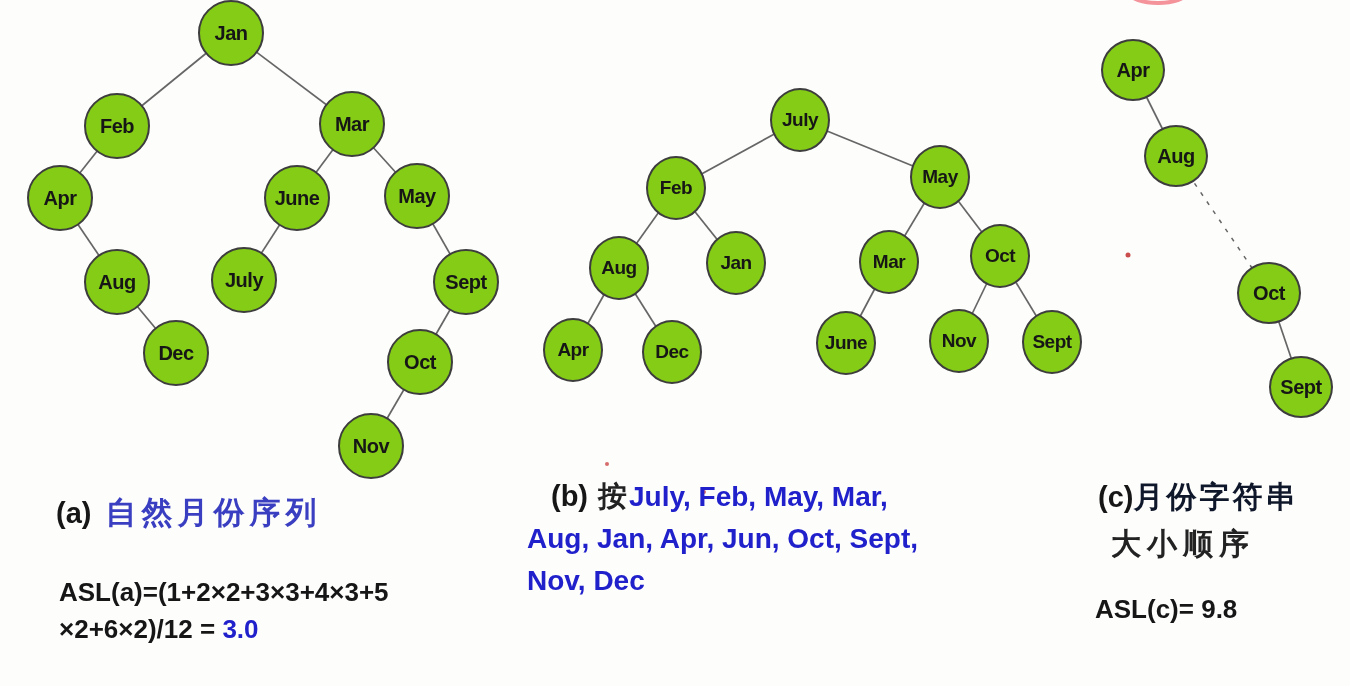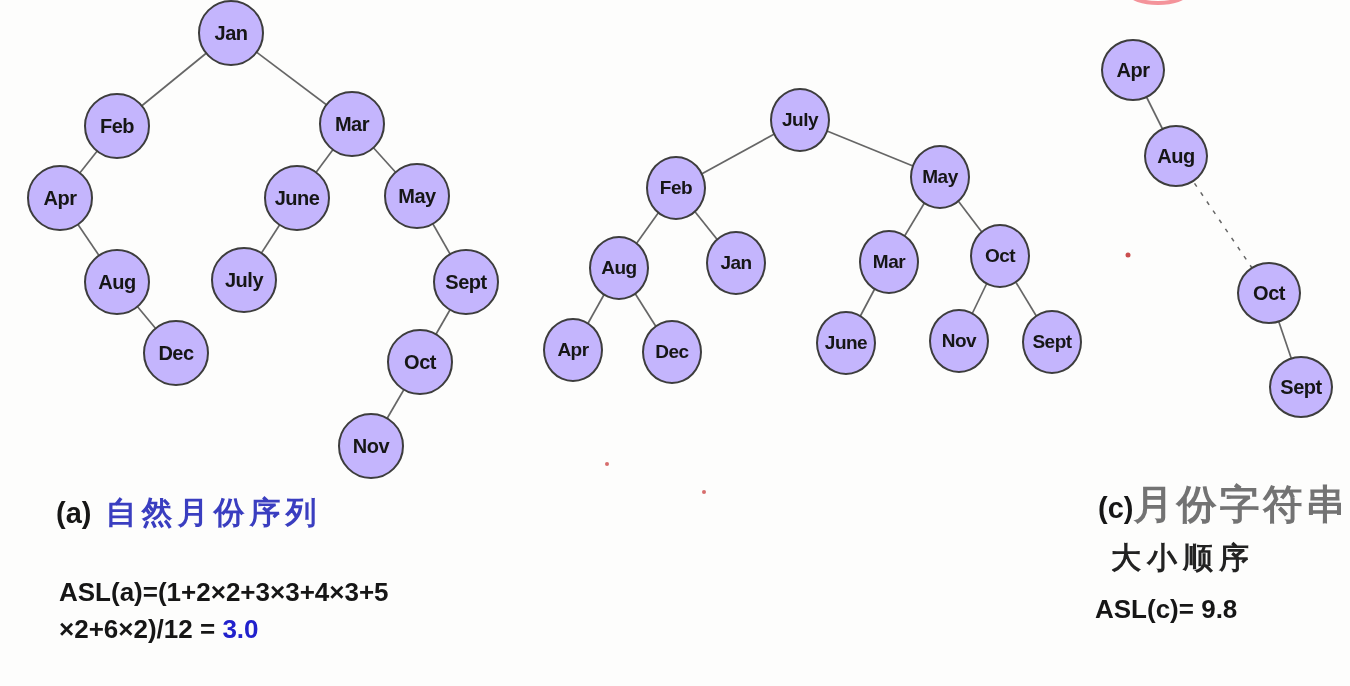--- a/index.html
+++ b/index.html
@@ -4,40 +4,40 @@
 <style>
   html,body{margin:0;padding:0;}
   .canvas{
     position:relative; width:1350px; height:686px;
     background:#fdfdfc; overflow:hidden;
     font-family:"Liberation Sans", sans-serif;
   }
   #edge-layer{position:absolute;left:0;top:0;width:1350px;height:686px;}
   .node{
     position:absolute; transform:translate(-50%,-50%);
-    background:#c4b5fd; border:2px solid #3d3d3d; border-radius:50%;
+    background:#84cc16; border:2px solid #3d3d3d; border-radius:50%;
     display:flex; align-items:center; justify-content:center;
     font-weight:bold; color:#161616; letter-spacing:-0.5px;
     box-sizing:border-box; z-index:2;
   }
   .na{width:66px;height:66px;font-size:20px;}
   .nb{width:60px;height:64px;font-size:19px;}
   .nc{width:64px;height:62px;font-size:20px;}
   .txt{position:absolute; z-index:3; white-space:nowrap;}
   .blk{color:#161616;}
   .blue{color:#2121cc;}
   .cap-label{font-size:29px;font-weight:bold;color:#161616;}
   .zh{font-family:Liberation Mono, monospace;}
   .cap-a-zh{font-size:31px;font-weight:bold;letter-spacing:5px;color:#3a3ec0;margin-left:14px;}
   .formula{font-size:26px;font-weight:bold;line-height:37px;color:#161616;margin-left:37px;}
   .capb{font-size:28px;font-weight:bold;line-height:42px;}
   .capb .indent{padding-left:24px;}
   .capb .zh-inline{font-family:"DejaVu Serif", serif;font-weight:bold;color:#222;margin:0 2px 0 10px;font-size:29px;}
   .asl{font-size:26px;font-weight:bold;color:#161616;}
-  .capc-line1 .zh{font-size:40px;font-weight:bold;letter-spacing:3px;color:#737373;}
+  .capc-line1 .zh{font-size:30px;font-weight:bold;letter-spacing:3px;color:#0f172a;}
   .capc-line2{font-family:"DejaVu Serif", serif;font-size:30px;font-weight:bold;letter-spacing:6px;color:#222;margin-top:6px;margin-left:13px;}
 </style>
 </head>
 <body>
 
 <div class="canvas">
 
   <svg id="edge-layer" viewBox="0 0 1350 686" xmlns="http://www.w3.org/2000/svg">
 
     <g stroke="#666" stroke-width="1.7">
@@ -113,20 +113,25 @@
 
   <div class="txt" style="left:56px;top:492px">
     <span class="cap-label">(a)</span><span class="zh cap-a-zh">自然月份序列</span>
   </div>
 
   <div class="txt formula" style="left:22px;top:574px">
     <div>ASL(a)=(1+2×2+3×3+4×3+5</div>
     <div><span class="blk">×2+6×2)/12 = </span><span class="blue">3.0</span></div>
   </div>
 
+  <div class="txt capb" style="left:527px;top:475px">
+    <div class="indent"><span class="cap-label">(b)</span><span class="zh-inline">按</span><span class="blue">July, Feb, May, Mar,</span></div>
+    <div class="blue">Aug, Jan, Apr, Jun, Oct, Sept,</div>
+    <div class="blue">Nov, Dec</div>
+  </div>
 
 
   <div class="txt" style="left:1098px;top:477px">
     <div class="capc-line1"><span class="cap-label">(c)</span><span class="zh">月份字符串</span></div>
     <div class="capc-line2">大小顺序</div>
   </div>
 
   <div class="txt asl" style="left:1095px;top:594px">ASL(c)= 9.8</div>
 
 </div>

